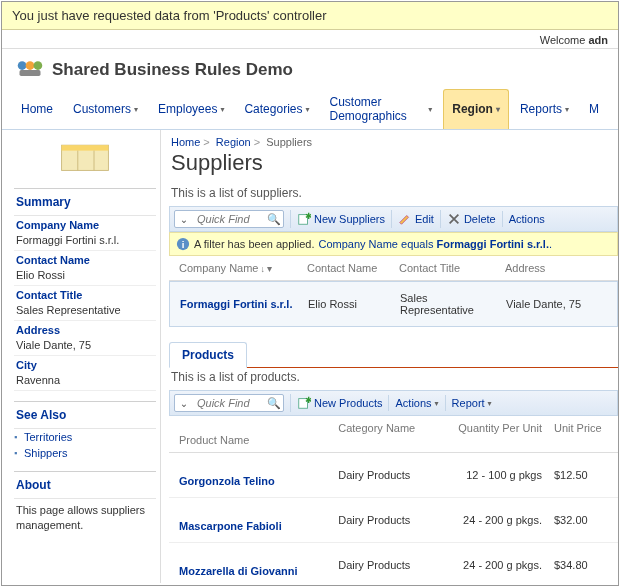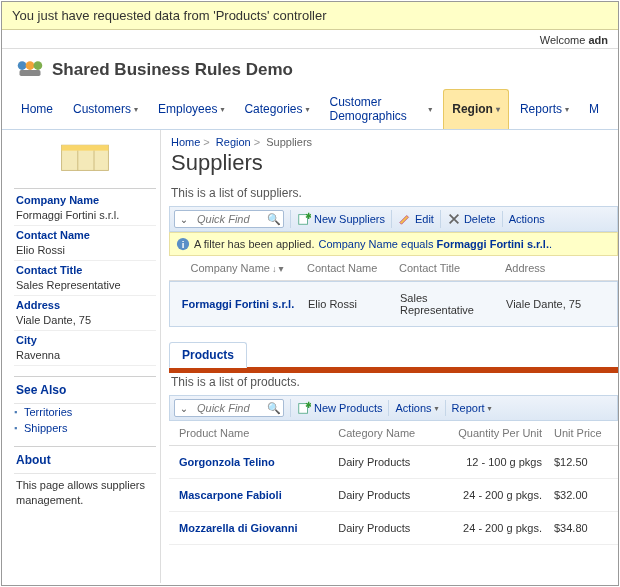--- a/index.html
+++ b/index.html
@@ -44,24 +44,24 @@
 .filter-bar { background: #ffffc7; border: 1px solid #e8e0a0; margin: 0 0 0 8px; padding: 4px 6px; font-size: 11px; display: flex; align-items: center; gap: 4px; }
 .filter-bar svg { width: 14px; height: 14px; flex-shrink: 0; }
 .filter-bar a { color: #003399; cursor: pointer; }
 .grid { margin: 0 0 0 8px; }
 .grid-head { display: flex; padding: 6px 4px; color: #777; font-size: 11px; border-bottom: 1px solid #ddd; }
 .grid-head .col, .grid-row .col { padding: 0 6px; }
 .grid-row { display: flex; padding: 10px 4px; border-bottom: 1px solid #eee; align-items: center; }
 .grid-row.sel { background: #f3f7fb; border: 1px solid #c5d6e8; }
 .grid-row .link { color: #003399; font-weight: bold; cursor: pointer; }
 .sort-ind { font-size: 9px; margin-left: 2px; }
-.tabs2 { margin: 14px 0 0 8px; border-bottom: 6px solid #c2410c; display: flex; }
+.tabs2 { margin: 14px 0 0 8px; border-bottom: 1px solid #c2410c; display: flex; }
 .tab2 { padding: 5px 12px; color: #003399; font-weight: bold; font-size: 12px; border: 1px solid #c5d6e8; border-bottom: 1px solid #fff; background: #fff; border-radius: 3px 3px 0 0; position: relative; top: 1px; cursor: pointer; }
-.col-s1 { width: 128px; text-align: center; } .col-s2 { width: 92px; } .col-s3 { width: 106px; } .col-s4 { width: 100px; }
-.col-p1 { width: 140px; } .col-p2 { width: 110px; margin-left: 28px; } .col-p3 { width: 120px; text-align: right; } .col-p4 { width: 70px; }
+.col-s1 { width: 128px; } .col-s2 { width: 92px; } .col-s3 { width: 106px; } .col-s4 { width: 100px; }
+.col-p1 { width: 140px; margin-top: 12px; } .col-p2 { width: 110px; margin-left: 28px; } .col-p3 { width: 120px; text-align: right; } .col-p4 { width: 70px; }
 .funnel { font-size: 10px; margin-left: 2px; }
 </style>
 </head>
 <body>
 
 <div class="frame">
   <div class="alert-bar">You just have requested data from 'Products' controller</div>
   <div class="welcome">
     <span>Welcome </span><b>adn</b>
   </div>
@@ -113,20 +113,21 @@
     <div class="sidebar">
       <div class="folder-icon">
         <svg viewBox="0 0 60 40">
             <rect x="4" y="8" width="52" height="28" fill="#f4e9b8" stroke="#c9b778"></rect>
             <rect x="4" y="8" width="52" height="6" fill="#f9d66b"></rect>
             <line x1="22" y1="14" x2="22" y2="36" stroke="#c9b778"></line>
             <line x1="40" y1="14" x2="40" y2="36" stroke="#c9b778"></line>
           </svg>
       </div>
       <div class="side-box">
+        <div class="side-title">Summary</div>
         <div id="summaryFields">
             <div class="side-label">Company Name</div>
             <div class="side-value">Formaggi Fortini s.r.l.</div>
             <div class="side-label">Contact Name</div>
             <div class="side-value">Elio Rossi</div>
             <div class="side-label">Contact Title</div>
             <div class="side-value">Sales Representative</div>
             <div class="side-label">Address</div>
             <div class="side-value">Viale Dante, 75</div>
             <div class="side-label">City</div>

